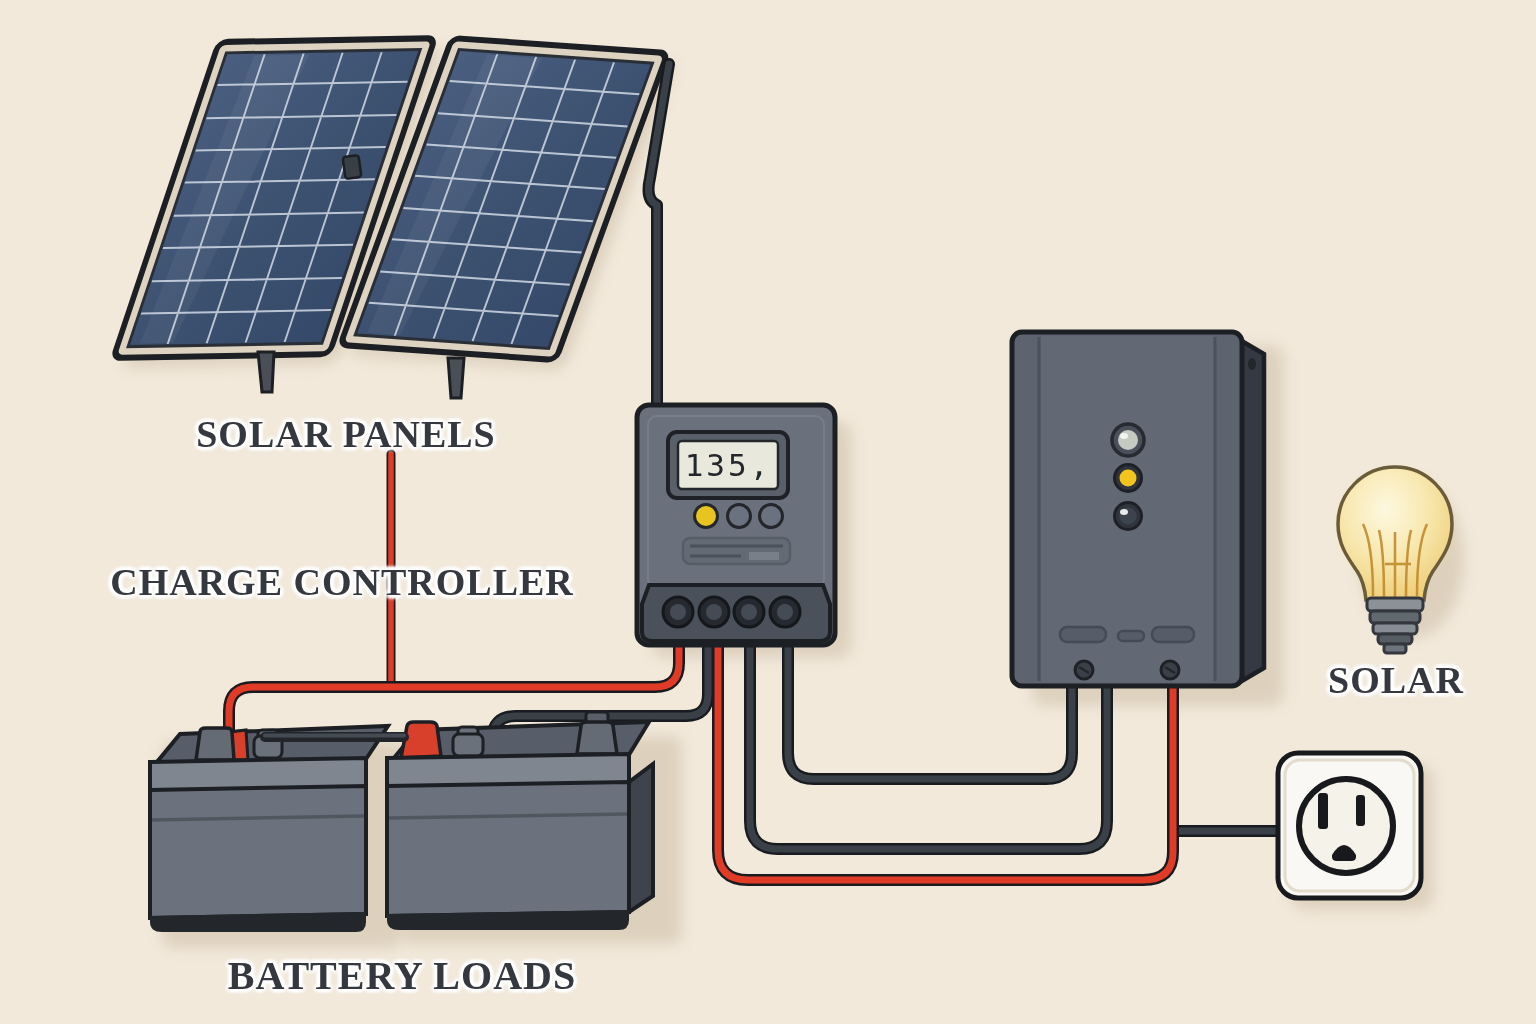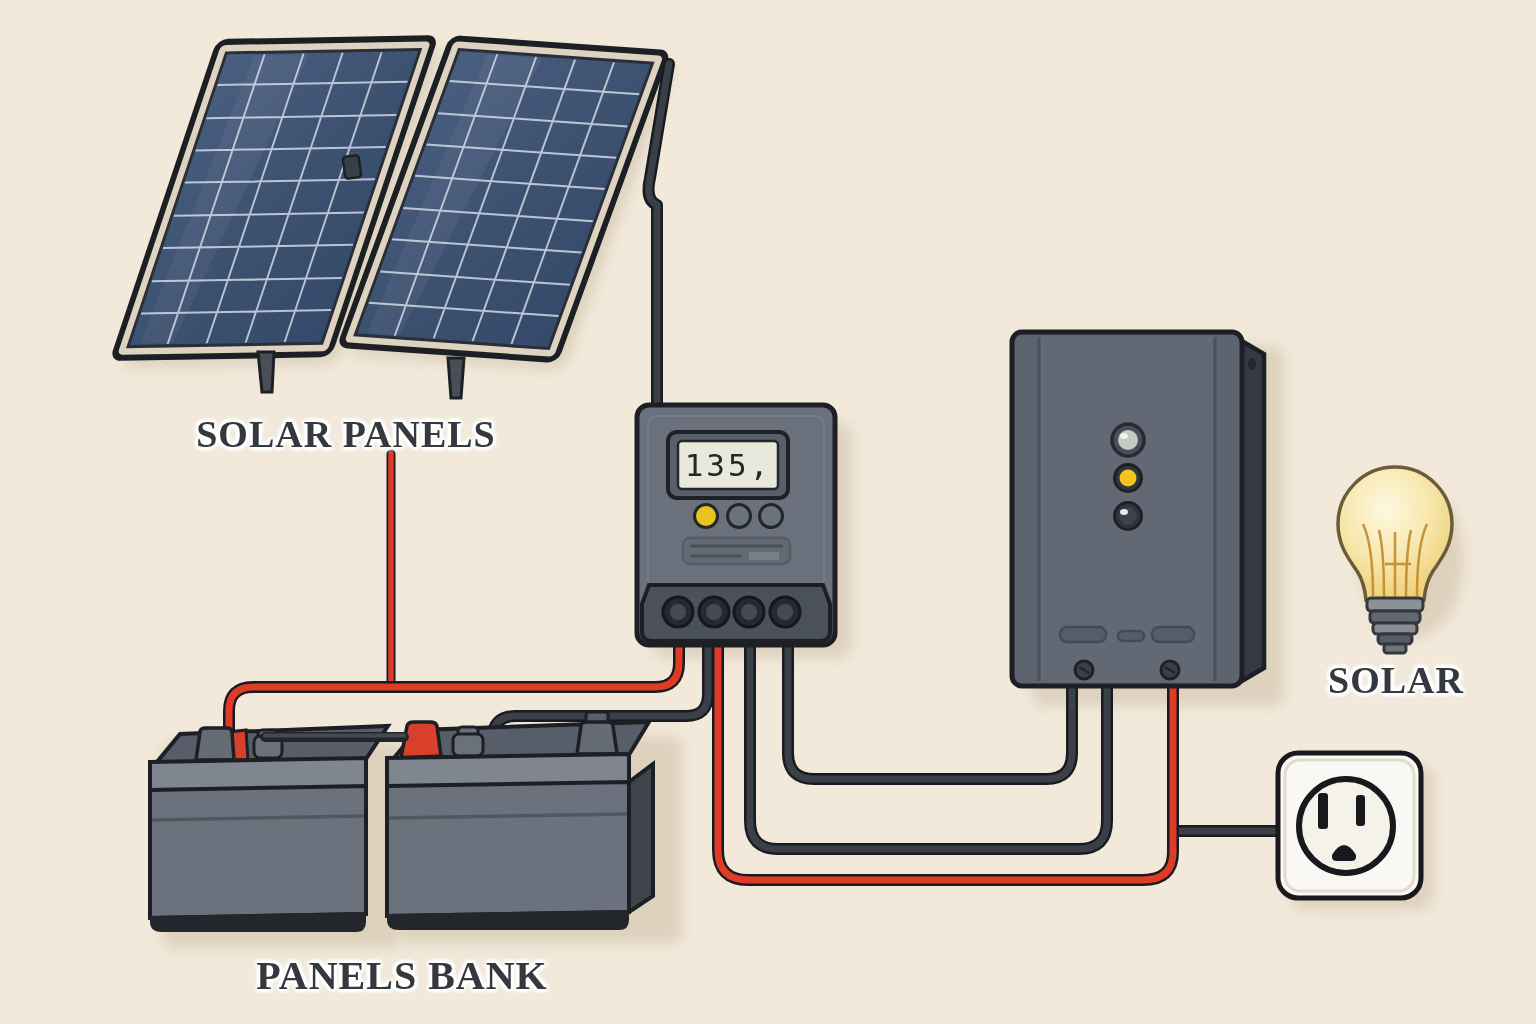--- a/index.html
+++ b/index.html
@@ -202,16 +202,17 @@
       <rect x="30" y="152" width="56" height="13" rx="4" fill="#8b9197" stroke="#34383e" stroke-width="3"></rect>
       <rect x="33" y="165" width="50" height="12" rx="4" fill="#62686f" stroke="#34383e" stroke-width="3"></rect>
       <rect x="36" y="177" width="44" height="11" rx="4" fill="#878d94" stroke="#34383e" stroke-width="3"></rect>
       <rect x="41" y="188" width="34" height="10" rx="4" fill="#575d64" stroke="#34383e" stroke-width="3"></rect>
       <rect x="47" y="198" width="22" height="9" rx="3" fill="#6e747b" stroke="#34383e" stroke-width="3"></rect>
     </g>
   </g>
 </svg>
 
 <div class="label" style="left:346px;top:412px">SOLAR PANELS</div>
-<div class="label big" style="left:402px;top:952px">PANELS BANK</div>
+<div class="label" style="left:342px;top:560px">CHARGE CONTROLLER</div>
+<div class="label big" style="left:402px;top:952px">BATTERY LOADS</div>
 <div class="label" style="left:1396px;top:658px">SOLAR</div>
 
 </div>
 
 </body></html>

